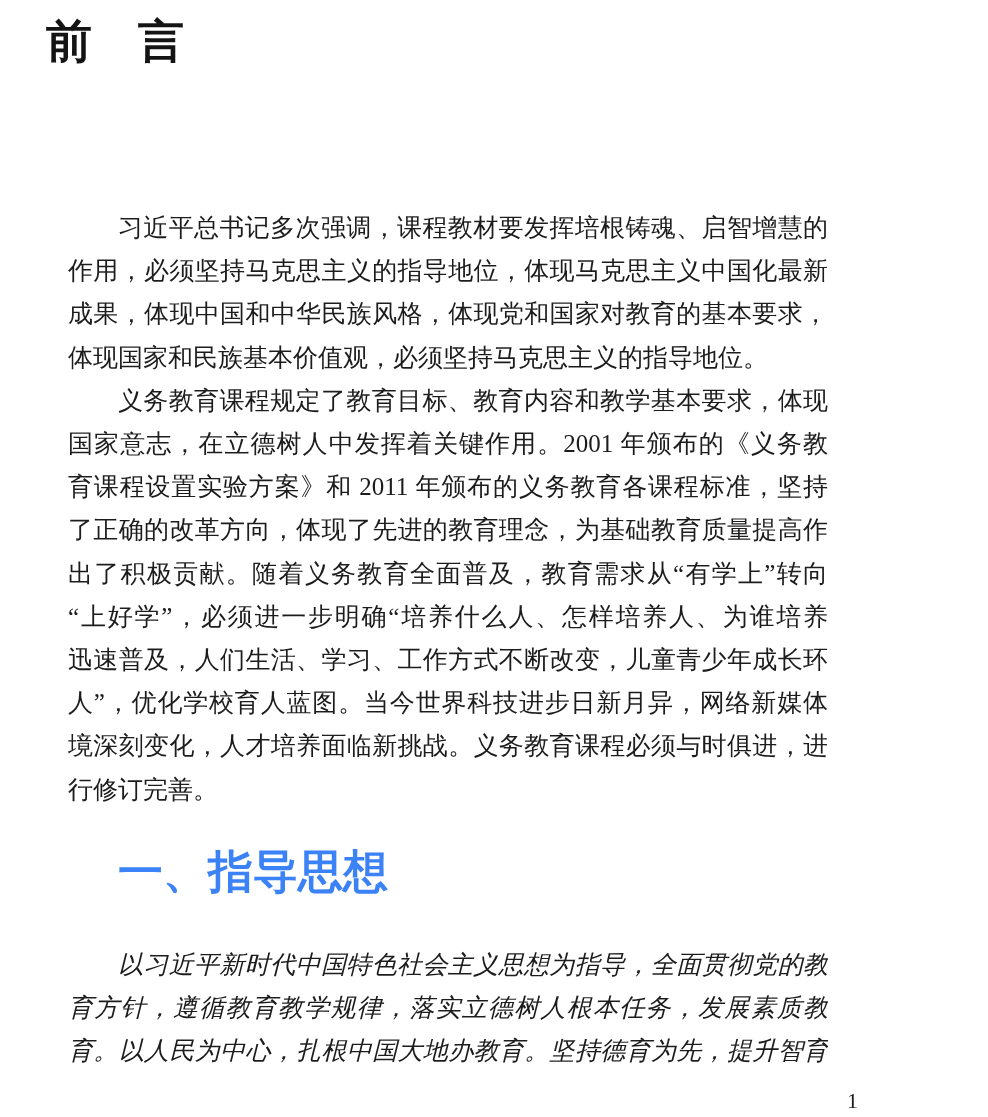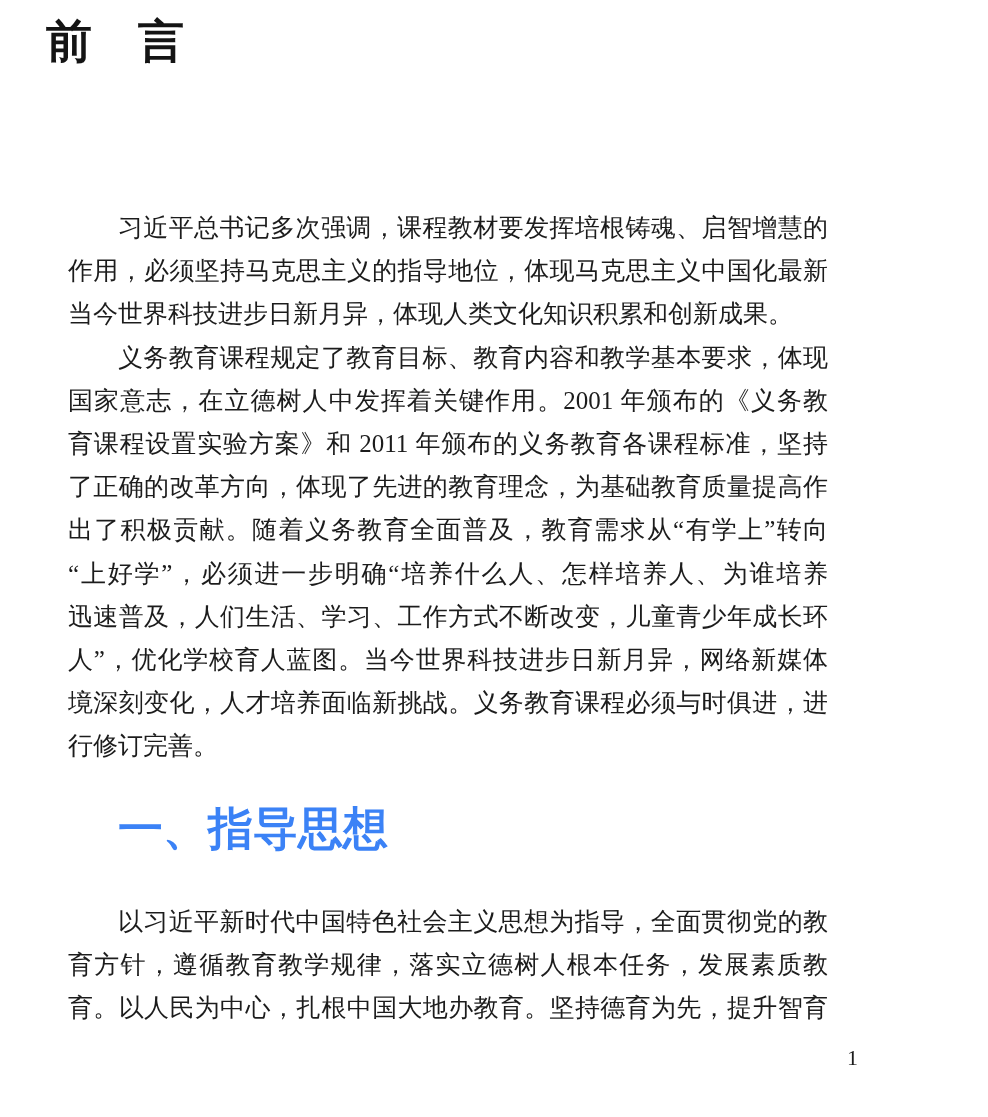--- a/index.html
+++ b/index.html
@@ -31,21 +31,21 @@
     color: #141414;
     white-space: nowrap;
   }
   .para {
     font-size: 25px;
     line-height: 43.2px;
     color: #1c1c1c;
   }
   .para-1 { margin-top: 138px; }
   .para-2 { margin-top: 0; }
-  .para-3 { margin-top: 49px; }
+  .para-3 { margin-top: 49px; font-style: italic; }
   .line {
     text-align: justify;
     text-align-last: justify;
     overflow: hidden;
     white-space: nowrap;
   }
   .line.first { text-indent: 50px; }
   .line.flush-left {
     text-align: left;
     text-align-last: left;
@@ -76,21 +76,22 @@
 
 <div class="page">
 
   <h1 class="doc-title">前　言</h1>
 
   <div class="content">
 
     <div class="para para-1">
       <div class="line first">习近平总书记多次强调，课程教材要发挥培根铸魂、启智增慧的</div>
       <div class="line">作用，必须坚持马克思主义的指导地位，体现马克思主义中国化最新</div>
-      <div class="line flush-left">当今世界科技进步日新月异，体现人类文化知识积累和创新成果。</div>
+      <div class="line">成果，体现中国和中华民族风格，体现党和国家对教育的基本要求，</div>
+      <div class="line flush-left">体现国家和民族基本价值观，必须坚持马克思主义的指导地位。</div>
     </div>
 
     <div class="para para-2">
       <div class="line first">义务教育课程规定了教育目标、教育内容和教学基本要求，体现</div>
       <div class="line">国家意志，在立德树人中发挥着关键作用。2001 年颁布的《义务教</div>
       <div class="line">育课程设置实验方案》和 2011 年颁布的义务教育各课程标准，坚持</div>
       <div class="line">了正确的改革方向，体现了先进的教育理念，为基础教育质量提高作</div>
       <div class="line">出了积极贡献。随着义务教育全面普及，教育需求从“有学上”转向</div>
       <div class="line">“上好学”，必须进一步明确“培养什么人、怎样培养人、为谁培养</div>
       <div class="line">迅速普及，人们生活、学习、工作方式不断改变，儿童青少年成长环</div>

